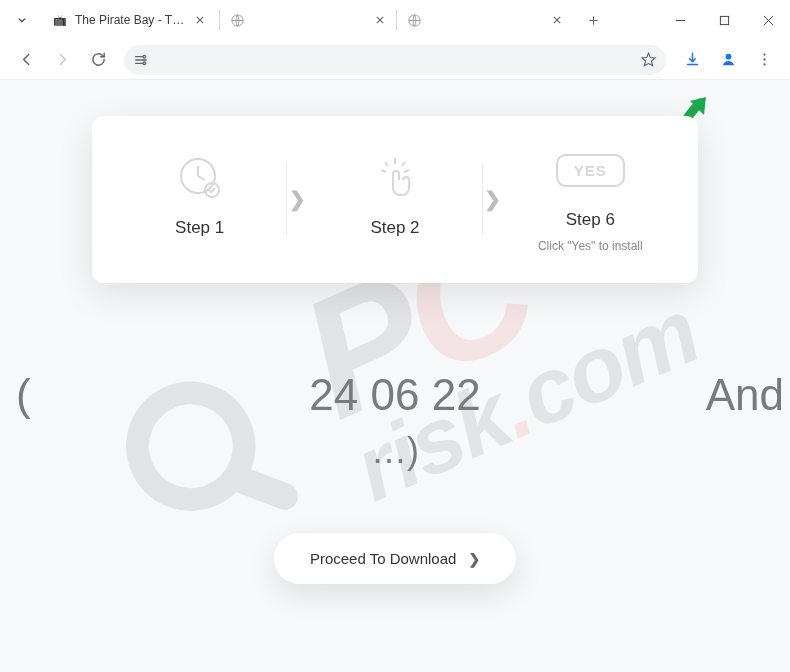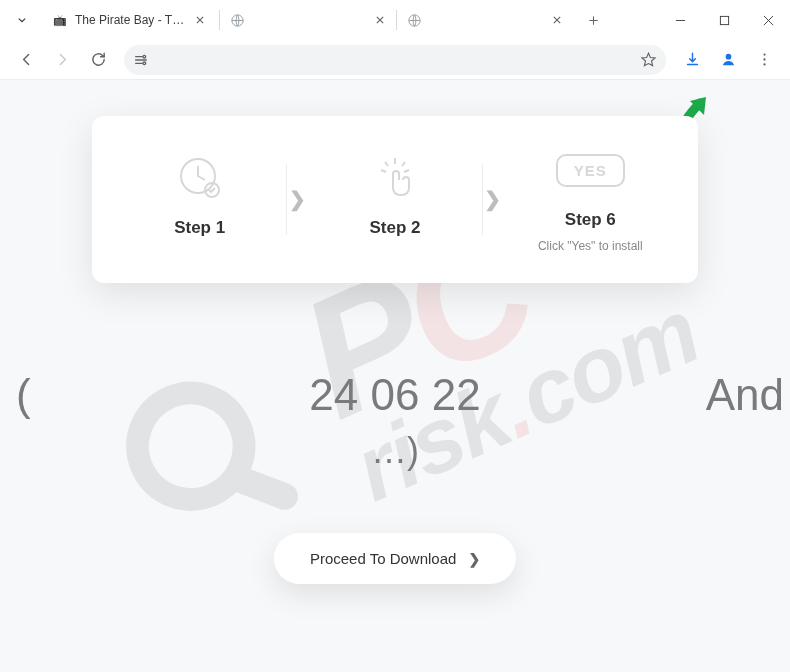--- a/index.html
+++ b/index.html
@@ -194,21 +194,21 @@
   }
   .step:last-child::after { display: none; }
   .step-icon {
     height: 52px;
     display: flex; align-items: center; justify-content: center;
     margin-bottom: 14px;
   }
   .step-icon svg { stroke: #d7d7d7; fill: none; stroke-width: 2; }
   .step-title {
     font-size: 17px;
-    font-weight: 700;
+    font-weight: 400;
     color: #333;
     margin-bottom: 8px;
   }
   .step-desc {
     font-size: 12px;
     color: #888;
     max-width: 150px;
     line-height: 1.4;
   }
   .step-arrow {

